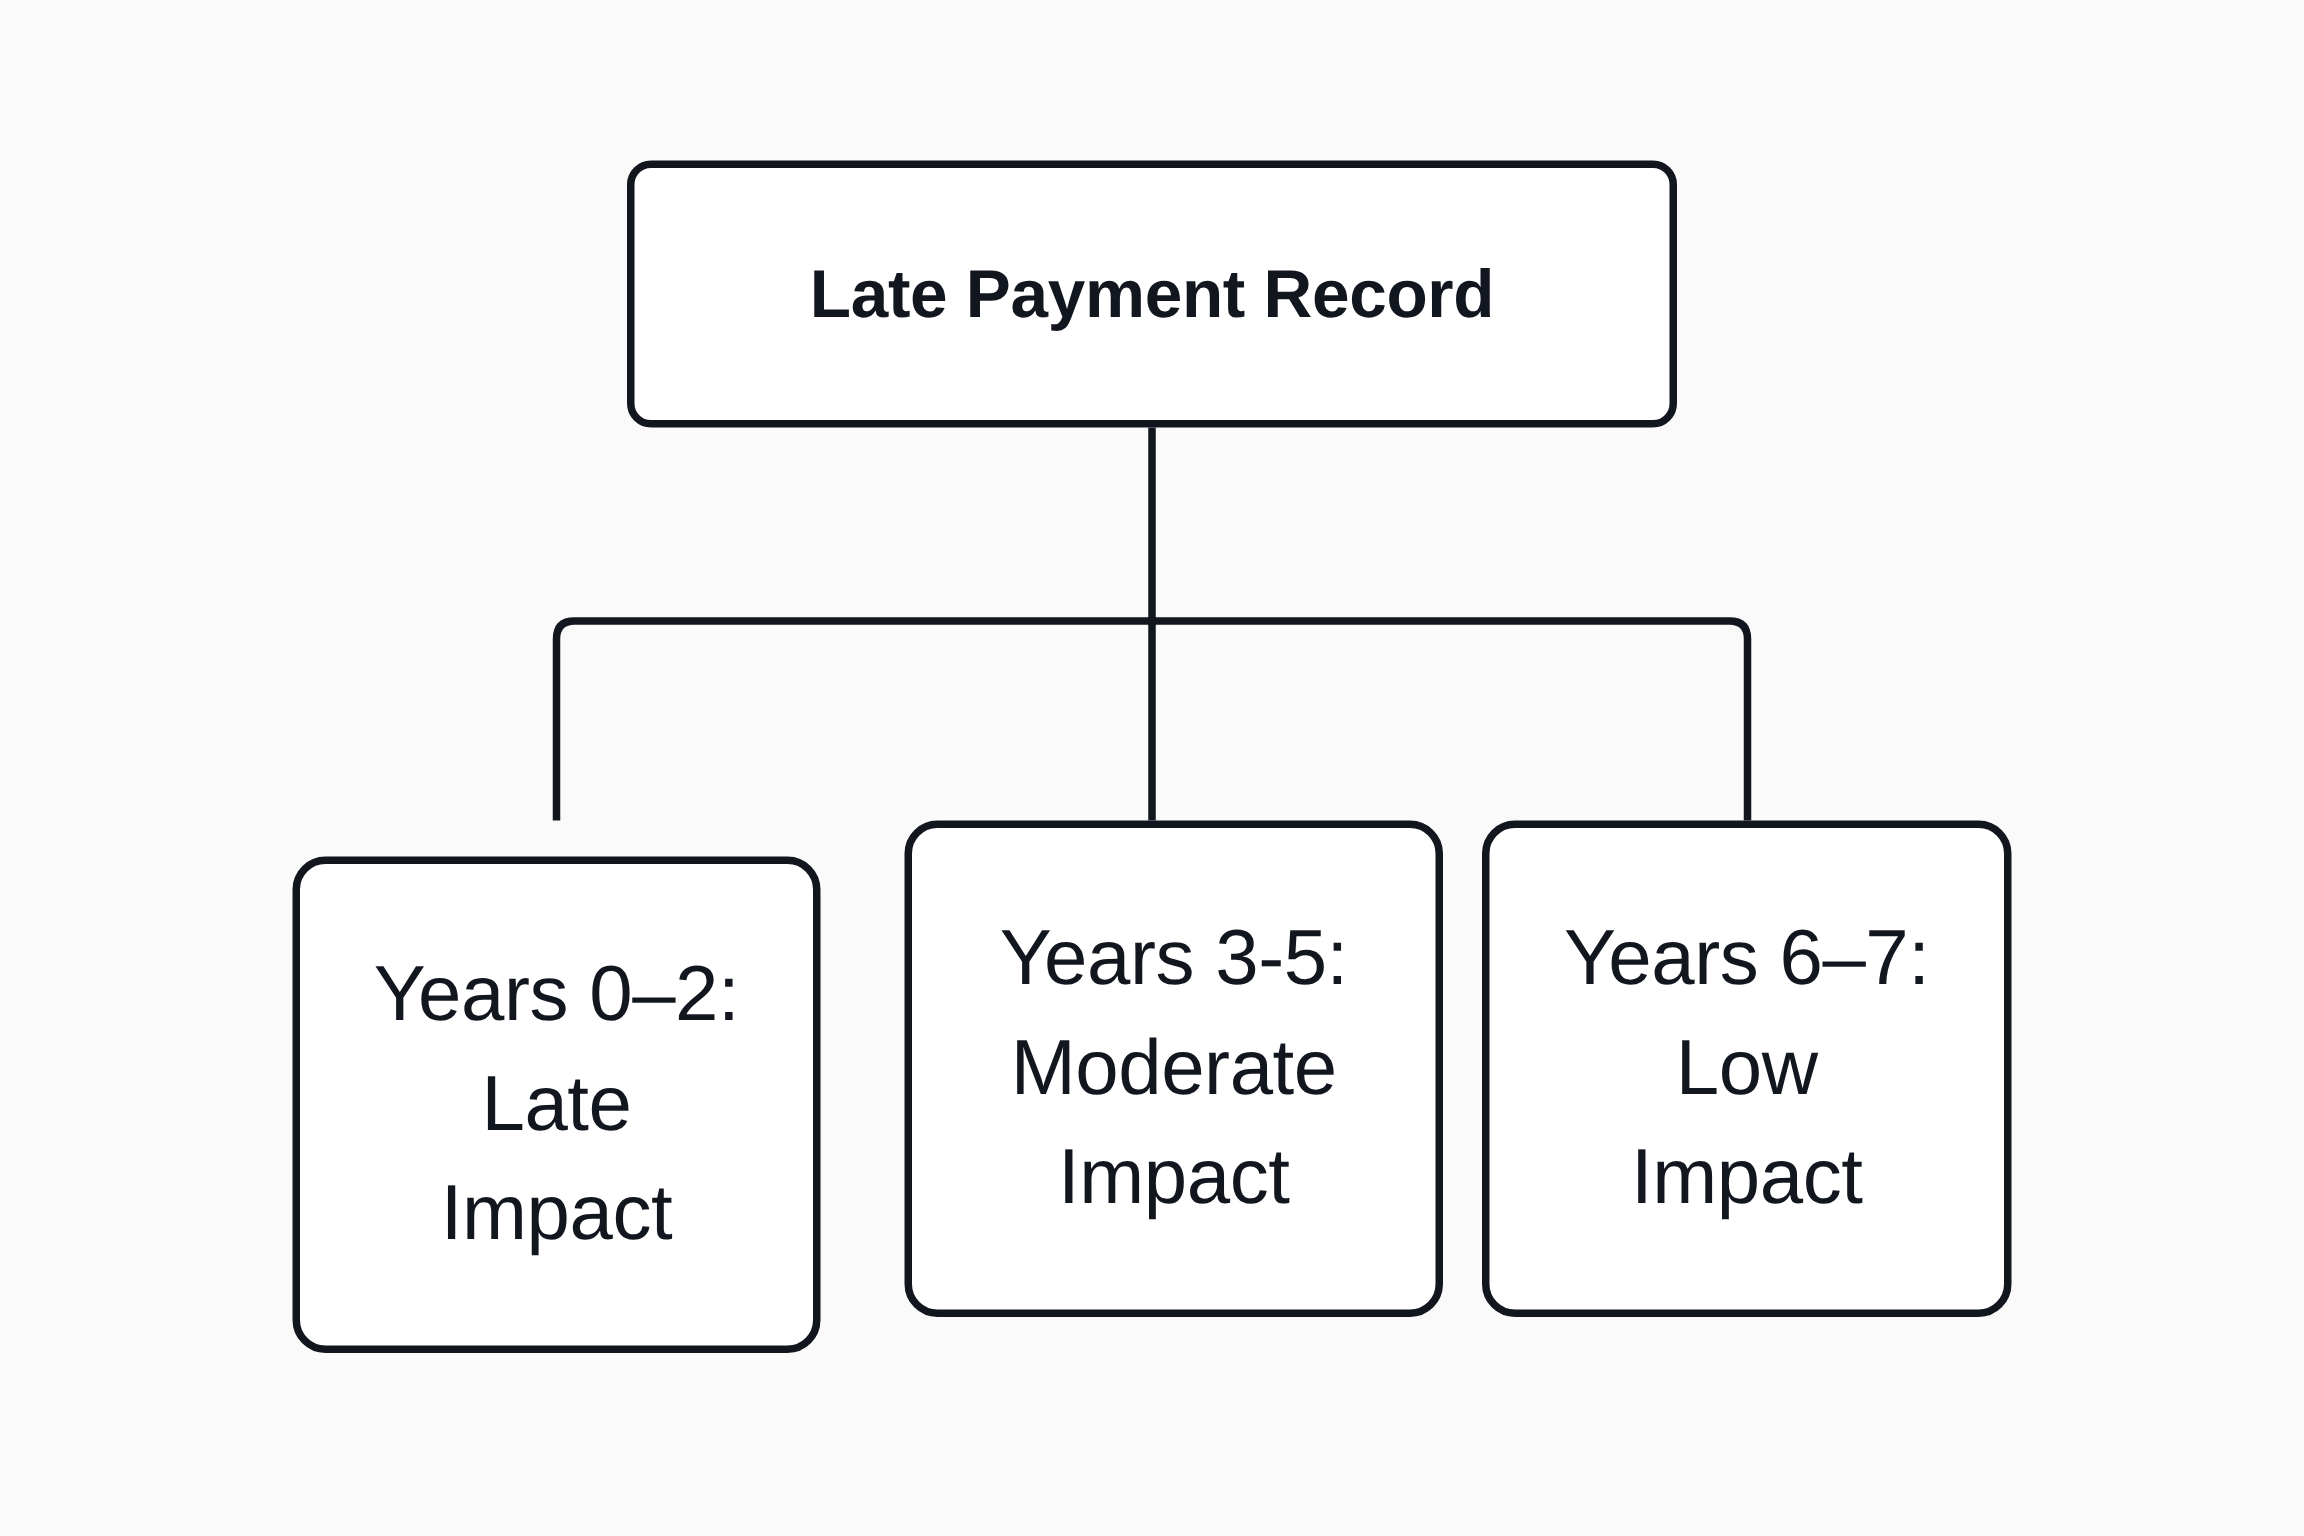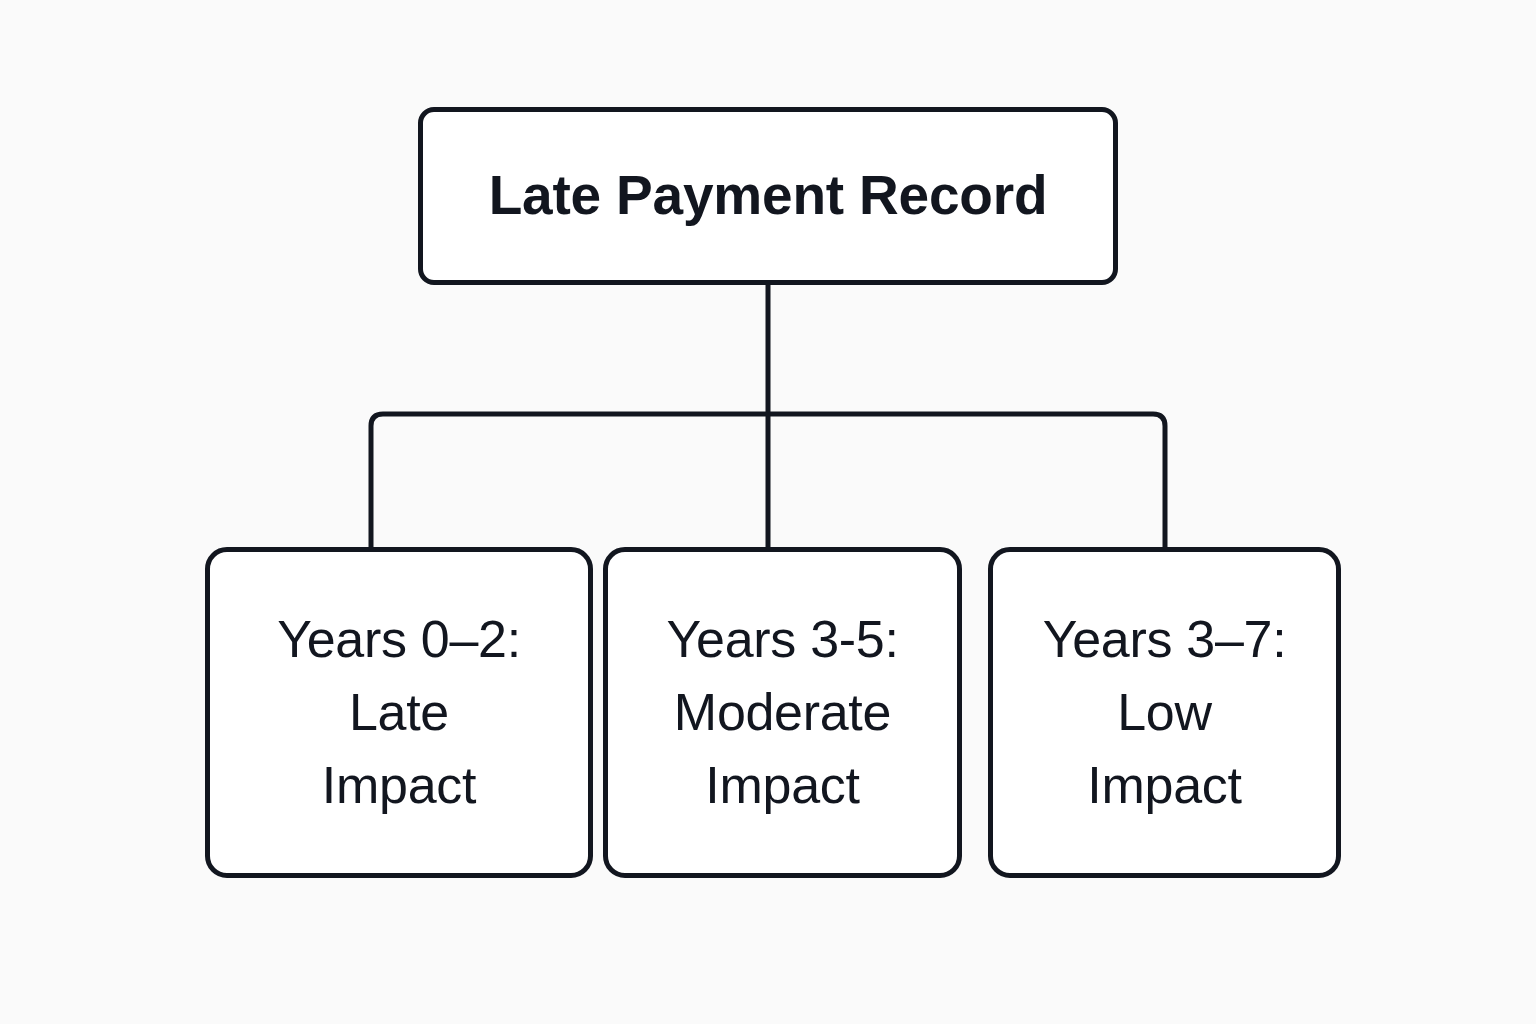--- a/index.html
+++ b/index.html
@@ -39,38 +39,38 @@
     color: #12161f;
   }
   .node-root {
     left: 418px;
     top: 107px;
     width: 700px;
     height: 178px;
     border-radius: 16px;
   }
   .node-root .node-label {
-    font-size: 55px;
+    font-size: 45px;
     font-weight: bold;
     line-height: 1.15;
     letter-spacing: -0.2px;
   }
   .node-child {
     top: 547px;
     height: 331px;
     border-radius: 22px;
   }
   .node-child .node-label {
     font-size: 52px;
     font-weight: normal;
     line-height: 1.40;
     letter-spacing: -0.3px;
     padding: 0 10px;
   }
-  .child-1 { left: 205px;  width: 388px; }
+  .child-1 { left: 195px;  width: 352px; margin-top: 24px; }
   .child-2 { left: 603px;  width: 359px; }
   .child-3 { left: 988px;  width: 353px; }
 </style>
 </head>
 <body>
 
 <div id="stage">
 
   <svg id="connector-layer" viewBox="0 0 1536 1024">
     <g fill="none" stroke="#12161f" stroke-width="5" stroke-linecap="butt">
@@ -95,19 +95,19 @@
   <div class="node node-child child-2">
     <span class="node-label">
       <span>Years 3-5:</span><br>
       <span>Moderate</span><br>
       <span>Impact</span>
     </span>
   </div>
 
   <div class="node node-child child-3">
     <span class="node-label">
-      <span>Years 3–7:</span><br>
+      <span>Years 6–7:</span><br>
       <span>Low</span><br>
       <span>Impact</span>
     </span>
   </div>
 
 </div>
 
 </body></html>

